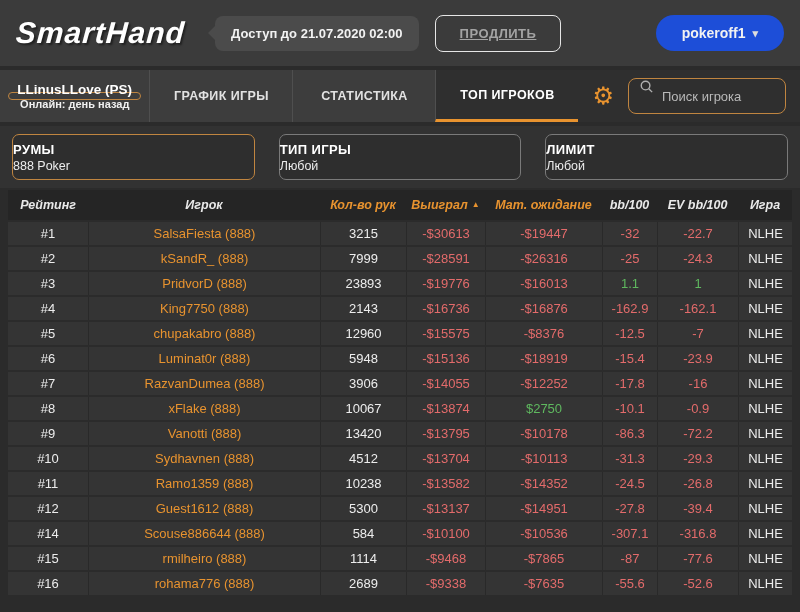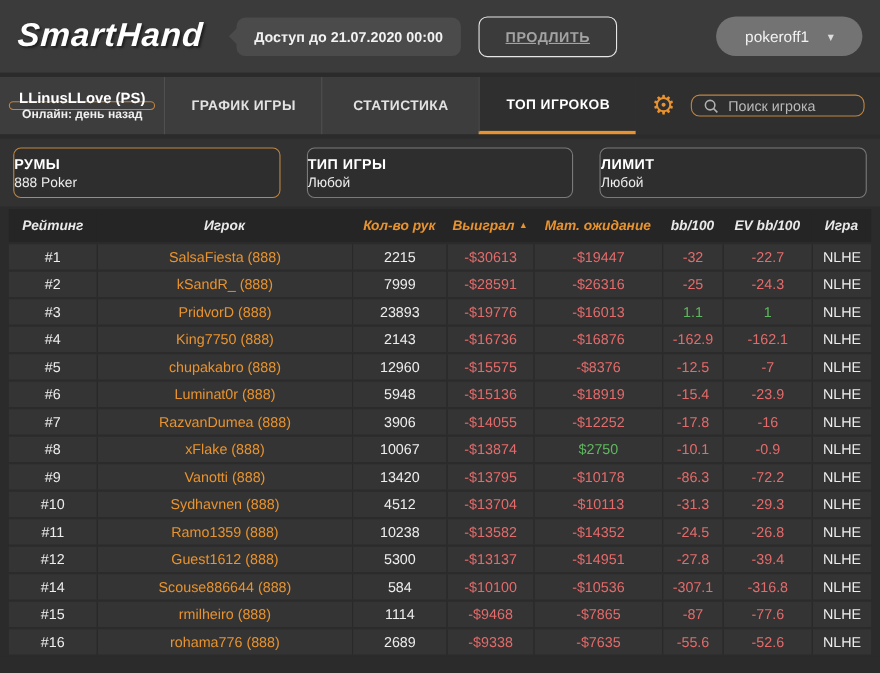--- a/index.html
+++ b/index.html
@@ -11,41 +11,41 @@
   .logo { color:#fff; font-size:30px; font-weight:700; font-style:italic; letter-spacing:1px;
           text-shadow:2px 2px 2px rgba(0,0,0,.45); transform:skewX(-4deg); white-space:nowrap; }
   .access-badge { position:relative; background:#4b4b4b; color:#f2f2f2; font-size:13px; font-weight:700;
           padding:10px 16px; border-radius:8px; margin-left:14px; white-space:nowrap; }
   .access-badge .tail { position:absolute; left:-7px; top:50%; transform:translateY(-50%);
           width:0; height:0; border-top:8px solid transparent; border-bottom:8px solid transparent;
           border-right:8px solid #4b4b4b; }
   .renew-btn { background:transparent; border:1px solid #e6e6e6; border-radius:8px; color:#a3a3a3;
           font-family:inherit; font-size:13px; font-weight:700; padding:10px 24px; cursor:pointer; letter-spacing:.5px;text-decoration:underline; }
   .spacer { flex:1; }
-  .account-pill { background:#737373; border:none; border-radius:18px; color:#f2f2f2; font-family:inherit;
-          font-size:14px; padding:10px 26px; cursor:pointer; display:flex; align-items:center; gap:17px; }
+  .account-pill { background:#1d4ed8; border:none; border-radius:18px; color:#f2f2f2; font-family:inherit;
+          font-size:14px; padding:10px 26px; cursor:pointer; display:flex; align-items:center; gap:7px;font-weight:bold; }
   .account-pill .caret { font-size:11px; color:#ddd; }
 
   
   .navbar { height:52px; background:#3d3d3d; margin-top:4px; display:flex; align-items:stretch; }
   .player-chip { width:168px; display:flex; align-items:center; justify-content:center; padding:22px 8px; background:transparent; border:none; cursor:pointer; }
   .player-chip .chip-inner { width:100%; height:100%; border:1px solid #c08540; border-radius:9px;
           display:flex; flex-direction:column; align-items:center; justify-content:center; gap:1px; }
   .player-name { color:#fff; font-size:13.5px; font-weight:700; }
   .player-status { color:#f0f0f0; font-size:11px; font-weight:700; }
   .tabs { display:flex; align-items:stretch; }
   .tab { width:143px; display:flex; align-items:center; justify-content:center; color:#e2e2e2;
           font-size:12.5px; font-weight:700; letter-spacing:.4px; border:none; background:transparent;
           border-left:1px solid #4f4f4f; cursor:pointer; font-family:inherit; }
   .tab.active { background:#2f2f2f; border-bottom:3px solid var(--accent,#e8932f); color:#fff; border-left-color:#4f4f4f; }
   .nav-right { flex:1; background:#2f2f2f; display:flex; align-items:center; justify-content:flex-end; gap:14px; padding:0 14px; }
   .gear-btn { background:transparent; border:none; cursor:pointer; font-size:24px; line-height:1;
           color:var(--accent,#e8932f); font-family:"DejaVu Sans", sans-serif; }
-  .search-box { border:1px solid #c08540; border-radius:8px; height:20px; width:158px;
-          display:flex; align-items:center; padding:0 10px; gap:8px; }
+  .search-box { border:1px solid #c08540; border-radius:8px; height:36px; width:158px;
+          display:flex; padding:0 10px; gap:8px; }
   .search-box svg { flex:0 0 auto; }
   .search-box input { background:transparent; border:none; outline:none; color:#e0e0e0; width:100%;
           font-family:inherit; font-size:13px; }
   .search-box input::placeholder { color:#b9b9b9; }
 
   
   .filterbar { height:62px; background:#323232; margin-top:4px; display:flex; gap:24px; padding:8px 12px; }
   .filter-btn { flex:1; background:#2e2e2e; border:1px solid #7a7a7a; border-radius:7px; cursor:pointer;
           display:flex; flex-direction:column; align-items:flex-start; justify-content:center; gap:2px; font-family:inherit; }
   .filter-btn.hl { border-color:#c08540; }
@@ -67,21 +67,21 @@
 </style>
 </head>
 <body>
 
 <div>
 
   <header class="topbar">
     <div class="logo">SmartHand</div>
     <div class="access-badge">
       <span class="tail"></span>
-      <span>Доступ до 21.07.2020 00:00</span>
+      <span>Доступ до 21.07.2020 02:00</span>
     </div>
     <button class="renew-btn">ПРОДЛИТЬ</button>
     <div class="spacer"></div>
     <button class="account-pill">
       <span>pokeroff1</span>
       <span class="caret">▾</span>
     </button>
   </header>
 
   <nav class="navbar">
@@ -144,21 +144,21 @@
           <th class="metric"><span>Мат. ожидание</span></th>
           <th><span>bb/100</span></th>
           <th><span>EV bb/100</span></th>
           <th><span>Игра</span></th>
         </tr>
       </thead>
       <tbody>
           <tr>
             <td class="">#1</td>
             <td class="c-orange">SalsaFiesta (888)</td>
-            <td class="">2215</td>
+            <td class="">3215</td>
             <td class="c-red">-$30613</td>
             <td class="c-red">-$19447</td>
             <td class="c-red">-32</td>
             <td class="c-red">-22.7</td>
             <td class="">NLHE</td>
           </tr>
           <tr>
             <td class="">#2</td>
             <td class="c-orange">kSandR_ (888)</td>
             <td class="">7999</td>

